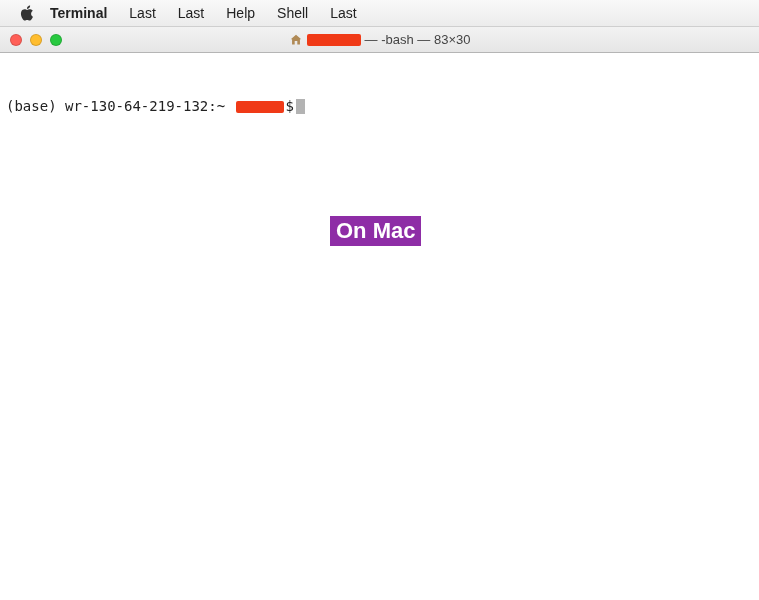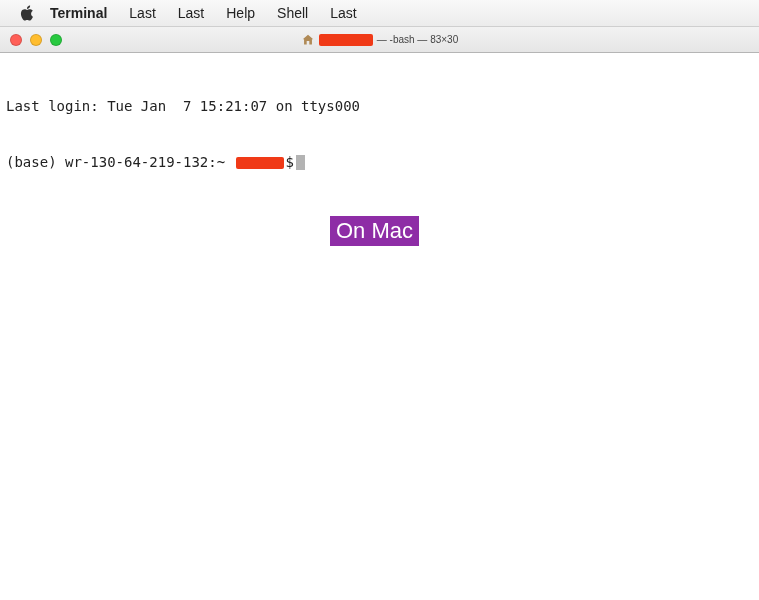--- a/index.html
+++ b/index.html
@@ -58,21 +58,21 @@
       border-radius: 50%;
       border: 0.5px solid rgba(0,0,0,0.15);
     }
     .light.red { background: #ff5f57; }
     .light.yellow { background: #ffbd2e; }
     .light.green { background: #28c940; }
     .title-center {
       margin: 0 auto;
       display: flex;
       align-items: center;
-      font-size: 10px;
+      font-size: 13px;
       color: #444;
       gap: 4px;
     }
     .home-icon {
       width: 14px;
       height: 14px;
       display: inline-flex;
       align-items: center;
       justify-content: center;
     }
@@ -112,20 +112,21 @@
     }
     .overlay-label {
       position: absolute;
       left: 330px;
       top: 216px;
       background: #8e2da6;
       color: #ffffff;
       font-size: 22px;
       font-family: -apple-system, BlinkMacSystemFont, sans-serif;
       padding: 2px 6px;
+      font-weight: bold;
     }
   </style>
 </head>
 <body>
 
 <div class="menubar">
   <span class="apple-logo">
     <svg viewBox="0 0 14 16" width="14" height="16">
         <path fill="#333" d="M11.2 8.5c0-1.9 1.6-2.8 1.6-2.8-0.9-1.3-2.3-1.5-2.8-1.5-1.2-0.1-2.3 0.7-2.9 0.7-0.6 0-1.5-0.7-2.5-0.7-1.3 0-2.5 0.7-3.1 1.9-1.3 2.3-0.3 5.7 1 7.6 0.6 0.9 1.4 1.9 2.3 1.9 0.9 0 1.3-0.6 2.4-0.6 1.1 0 1.4 0.6 2.4 0.6 1 0 1.6-0.9 2.3-1.8 0.7-1 1-2 1-2.1 0 0-1.9-0.7-1.9-3.2zM9.3 2.8c0.5-0.6 0.9-1.5 0.8-2.4-0.8 0-1.7 0.5-2.3 1.2-0.5 0.6-0.9 1.5-0.8 2.4 0.9 0.1 1.7-0.5 2.3-1.2z"></path>
       </svg>
@@ -149,17 +150,16 @@
       <svg viewBox="0 0 16 16" width="14" height="14">
           <path fill="#b08a56" d="M8 2l-6 5h1.5v6h3v-4h3v4h3v-6h1.5z"></path>
         </svg>
     </span>
     <span class="redact-title"></span>
     <span>— -bash — 83×30</span>
   </div>
 </div>
 
 <div class="terminal-body">
-  <span class="term-line">Last login: Tue Jan  7 15:21:07 on ttys000</span>
   <span class="term-line"><span>(base) wr-130-64-219-132:~ </span><span class="redact-user"></span><span>$</span><span class="cursor-block"></span></span>
 </div>
 
 <div class="overlay-label">On Mac</div>
 
 </body></html>

